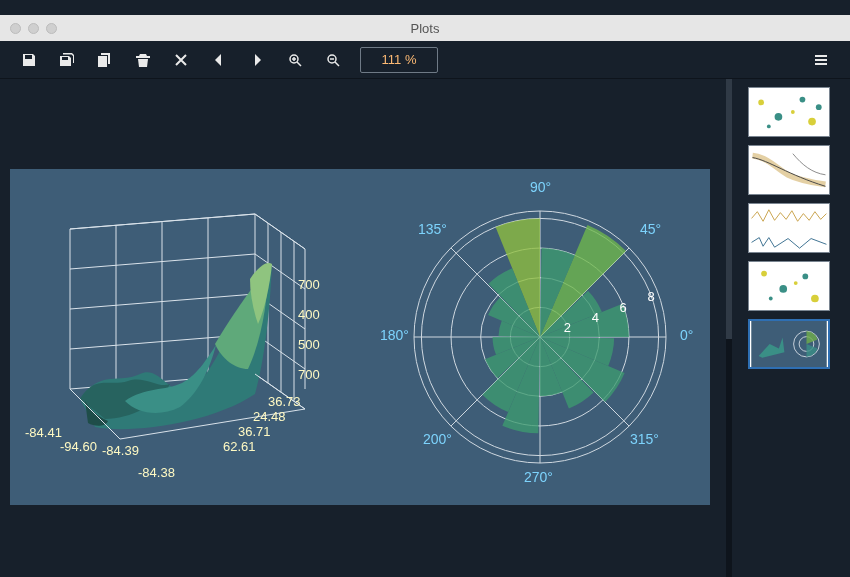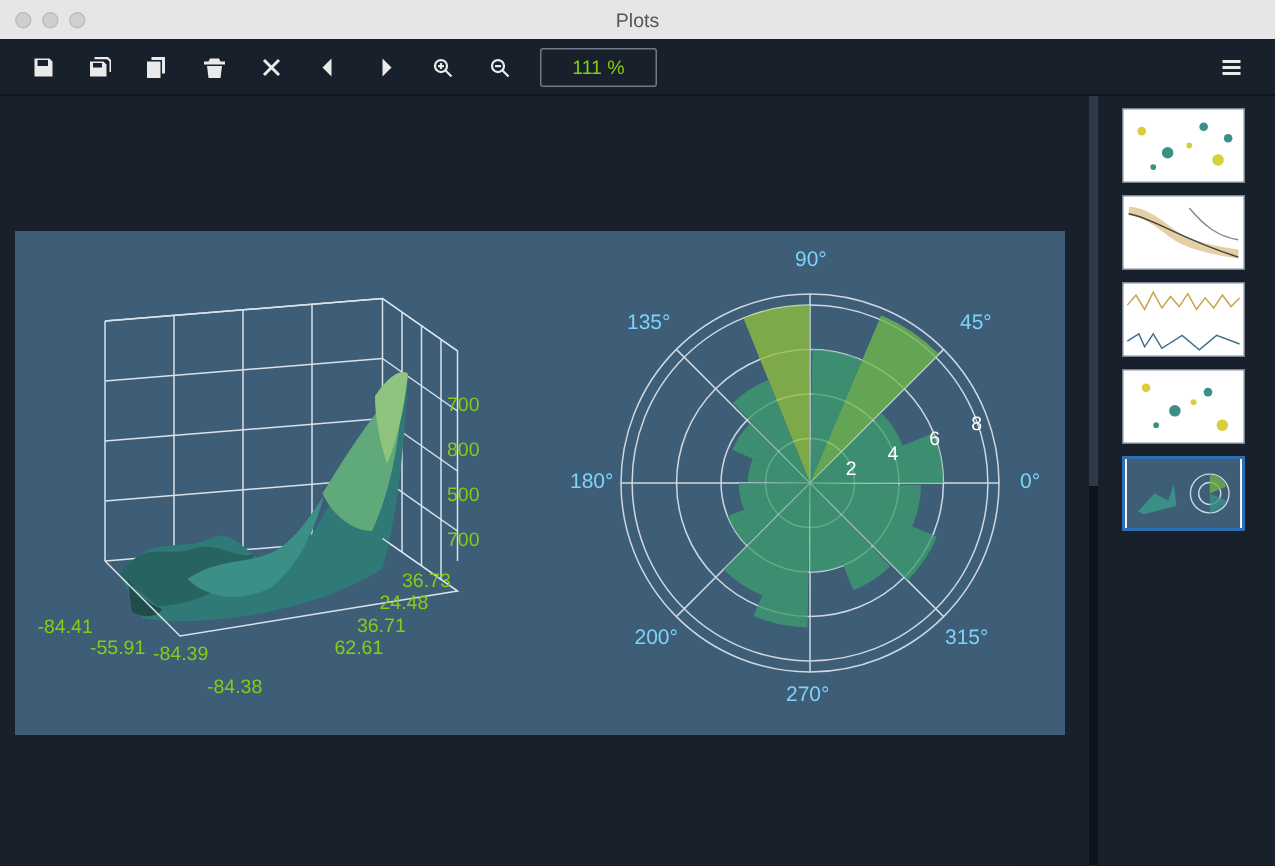--- a/index.html
+++ b/index.html
@@ -1,34 +1,34 @@
 <!DOCTYPE html>
 <html><head>
 <meta charset="utf-8">
 <style>
   * { box-sizing: border-box; margin: 0; padding: 0; }
   html, body { width: 850px; height: 577px; font-family: -apple-system, Helvetica, Arial, sans-serif; background: #17202b; overflow: hidden; }
-  .titlebar { height: 26px; background: #e6e6e6; display: flex; align-items: center; position: relative; }
+  .titlebar { height: 26px; background: #e6e6e6; display: flex; align-items: center; position: relative; margin-top: 15px; }
   .traffic { display: flex; gap: 7px; margin-left: 10px; }
   .traffic span { width: 11px; height: 11px; border-radius: 50%; background: #cfcfcf; border: 1px solid #bcbcbc; }
   .titlebar-title { position: absolute; left: 0; right: 0; text-align: center; font-size: 13px; color: #555; }
   .toolbar { height: 38px; background: #17202b; display: flex; align-items: center; padding: 0 10px; border-bottom: 1px solid #0e141c; }
   .tool { width: 38px; height: 38px; display: flex; align-items: center; justify-content: center; color: #e6e6e6; cursor: pointer; }
   .tool svg { width: 16px; height: 16px; fill: #eaeaea; }
-  .zoom-box { margin-left: 8px; border: 1px solid #6f7a86; width: 78px; height: 26px; display: flex; align-items: center; justify-content: center; color: #84cc16; font-size: 13px; border-radius: 2px; }
+  .zoom-box { margin-left: 8px; border: 1px solid #6f7a86; width: 78px; height: 26px; display: flex; align-items: center; justify-content: center; color: #fdba74; font-size: 13px; border-radius: 2px; }
   .spacer { flex: 1; }
   .content { display: flex; height: calc(577px - 26px - 38px); }
   .viewer { flex: 1; background: #17202b; position: relative; overflow: hidden; }
   .scroll-inner { position: absolute; top: 0; bottom: 0; right: 8px; width: 6px; background: #0e141c; }
   .scroll-thumb { position: absolute; top: 0; left: 0; right: 0; height: 260px; background: #303a46; }
   .figure { position: absolute; left: 10px; top: 90px; width: 700px; height: 336px; background: #3e5d77; }
   .thumbs { width: 110px; background: #17202b; padding: 8px; display: flex; flex-direction: column; gap: 8px; }
   .thumb { width: 82px; height: 50px; background: #fff; border: 1px solid #7a8591; cursor: pointer; position: relative; overflow: hidden; }
   .thumb.selected { border: 2px solid #2e6fb3; }
-  .axis-label { color: #84cc16; font-size: 13px; white-space: nowrap; position: absolute; }
+  .axis-label { color: #fef9c3; font-size: 13px; white-space: nowrap; position: absolute; }
   .polar-label { color: #7dd3fc; font-size: 14px; position: absolute; }
 
   
   .thumb svg { width: 100%; height: 100%; }
 </style>
 </head>
 <body>
 
 <div class="titlebar">
   <div class="traffic">
@@ -140,31 +140,31 @@
           <path d="M75 232 C80 240,88 248,98 252 C95 258,85 258,78 254 Z" fill="#1f4d49"></path>
         </g>
 
         <g stroke="#d9e2ea" stroke-width="1" fill="none">
           <path d="M60 220 L110 270 L295 240 L245 205"></path>
           <path d="M110 270 L110 270"></path>
         </g>
       </svg>
 
       <span class="axis-label" style="left:288px; top:108px">700</span>
-      <span class="axis-label" style="left:288px; top:138px">800</span>
+      <span class="axis-label" style="left:288px; top:138px">400</span>
       <span class="axis-label" style="left:288px; top:168px">500</span>
       <span class="axis-label" style="left:288px; top:198px">700</span>
 
       <span class="axis-label" style="left:258px; top:225px">36.73</span>
       <span class="axis-label" style="left:243px; top:240px">24.48</span>
       <span class="axis-label" style="left:228px; top:255px">36.71</span>
       <span class="axis-label" style="left:213px; top:270px">62.61</span>
 
       <span class="axis-label" style="left:15px; top:256px">-84.41</span>
-      <span class="axis-label" style="left:50px; top:270px">-55.91</span>
+      <span class="axis-label" style="left:50px; top:270px">-94.60</span>
       <span class="axis-label" style="left:92px; top:274px">-84.39</span>
       <span class="axis-label" style="left:128px; top:296px">-84.38</span>
 
       <svg id="polar-svg" width="320" height="336" style="position:absolute;left:370px;top:0">
         <g id="polar-g" transform="translate(160,168)">
             <circle r="29.647058823529413" fill="none" stroke="#cfd8e0"></circle>
             <circle r="59.294117647058826" fill="none" stroke="#cfd8e0"></circle>
             <circle r="88.94117647058825" fill="none" stroke="#cfd8e0"></circle>
             <circle r="118.58823529411765" fill="none" stroke="#cfd8e0"></circle>
             <circle r="126" fill="none" stroke="#cfd8e0"></circle>

